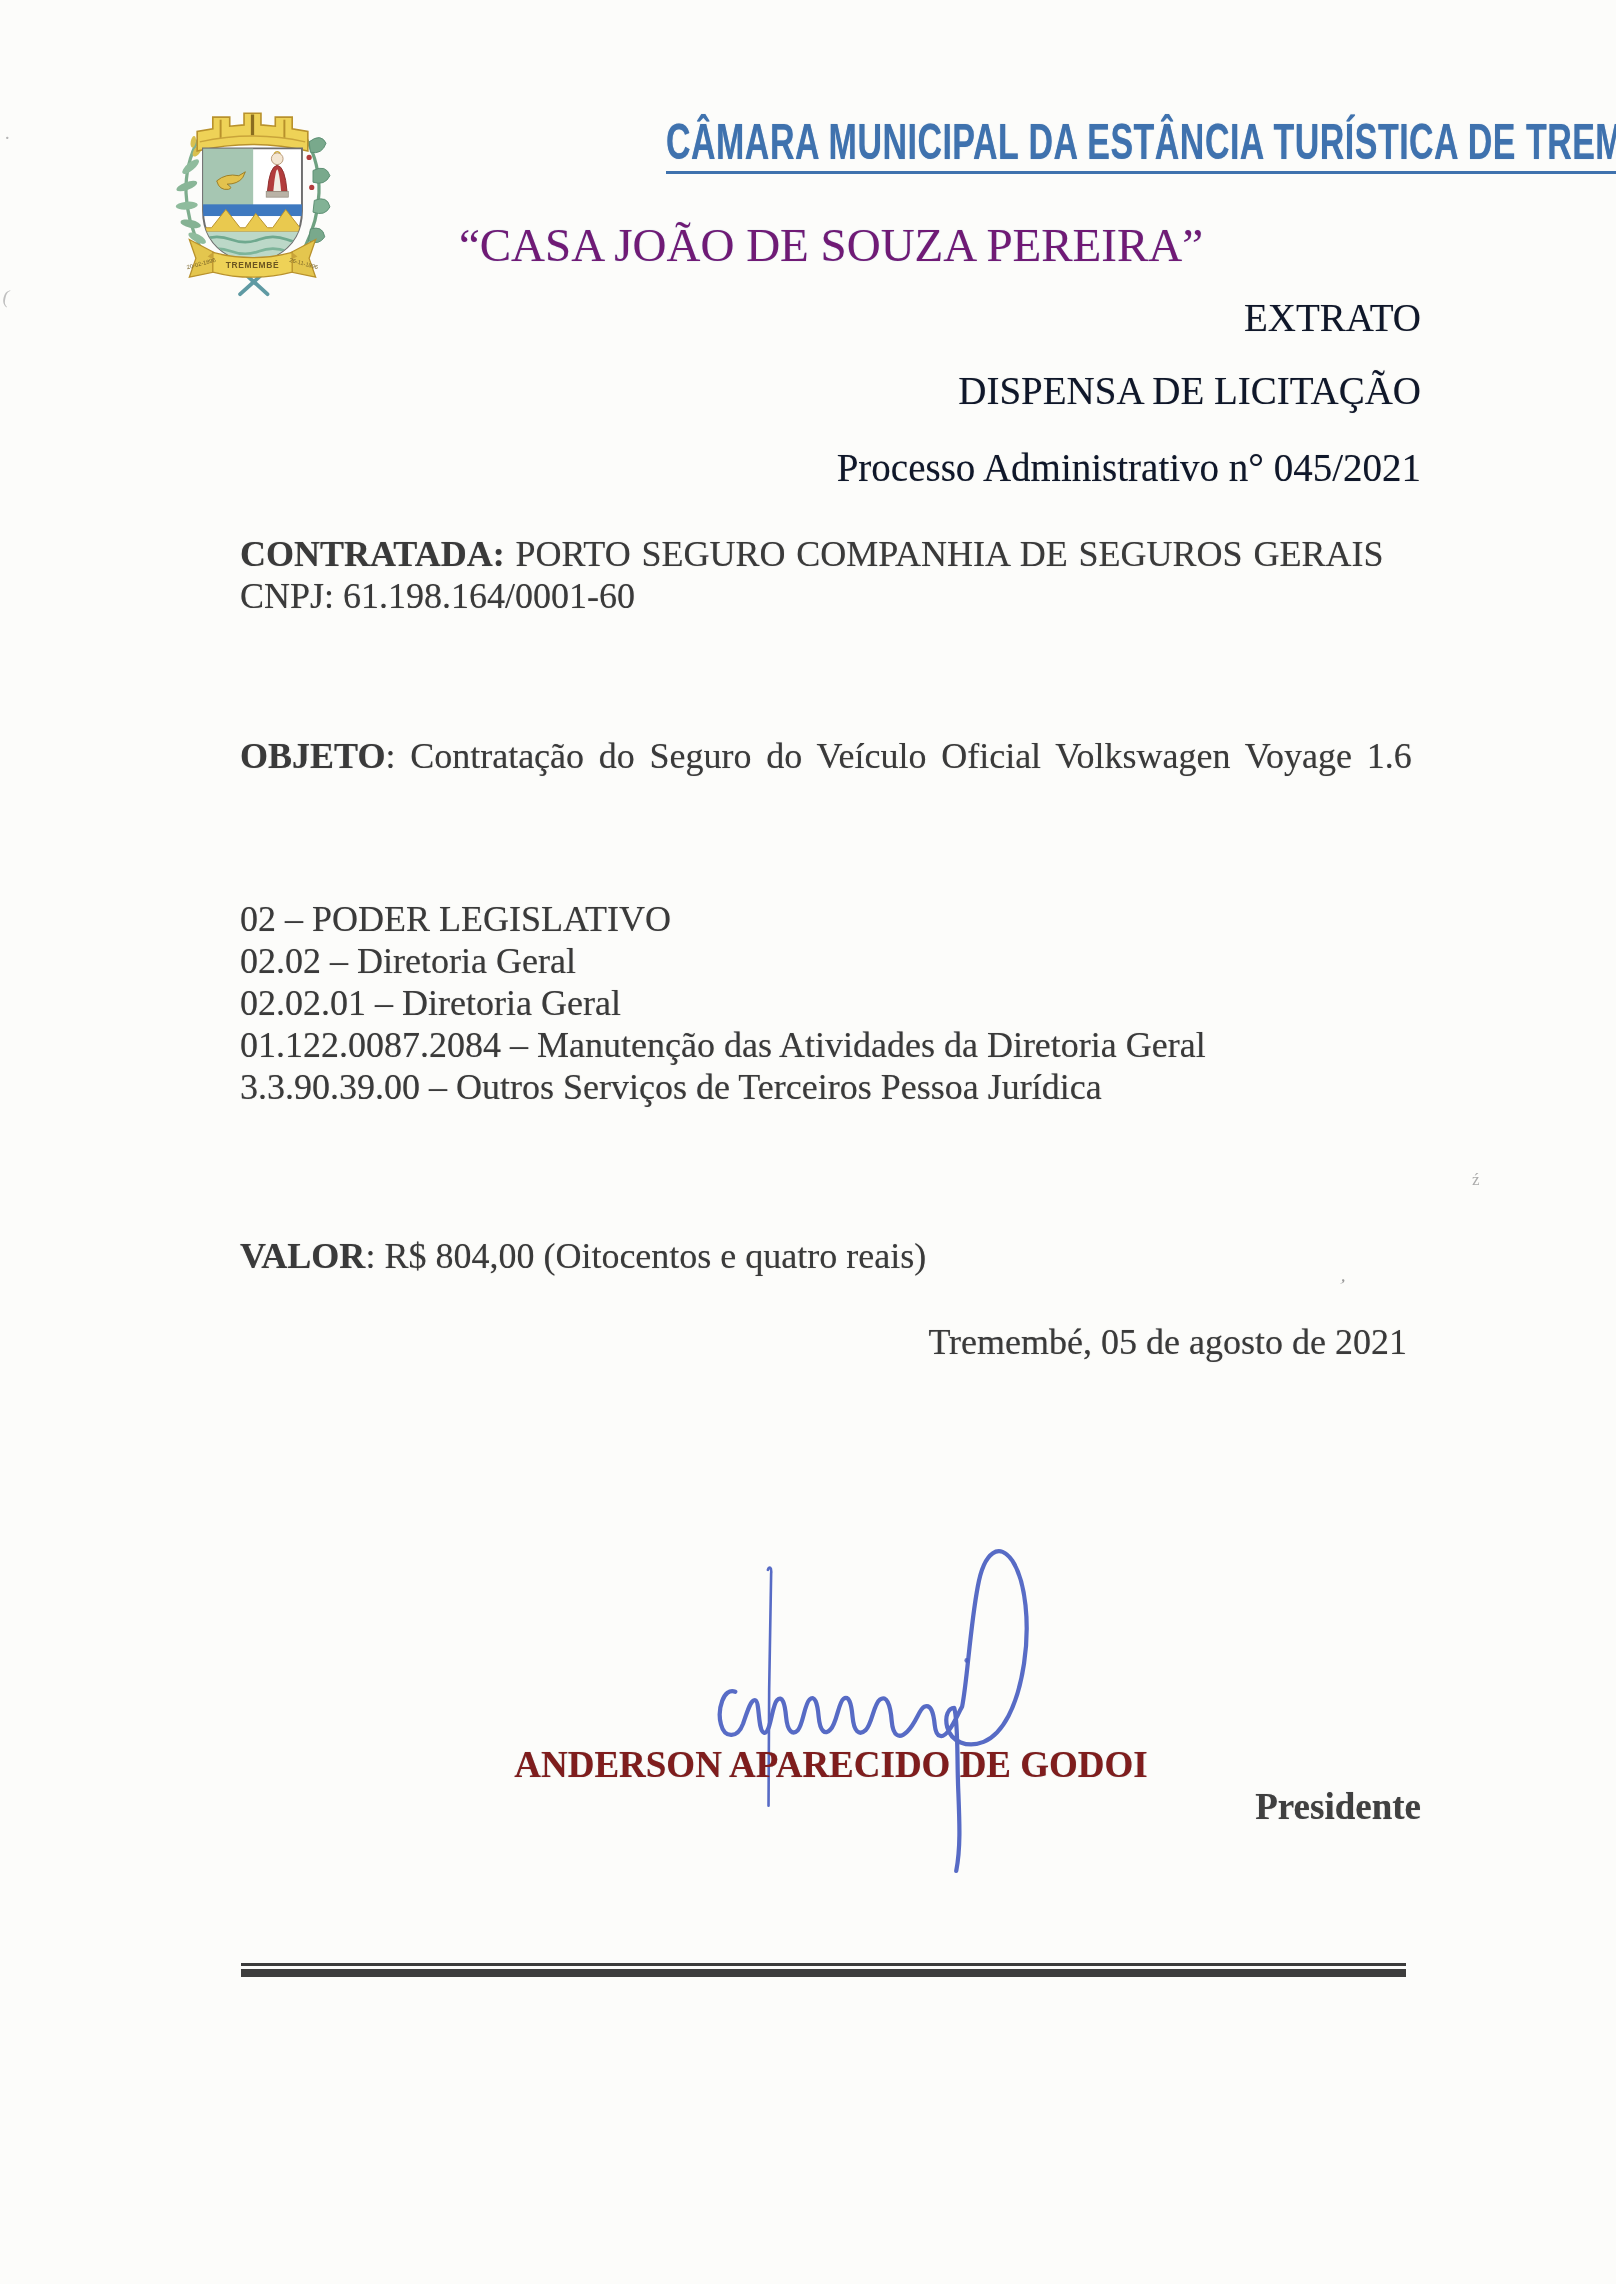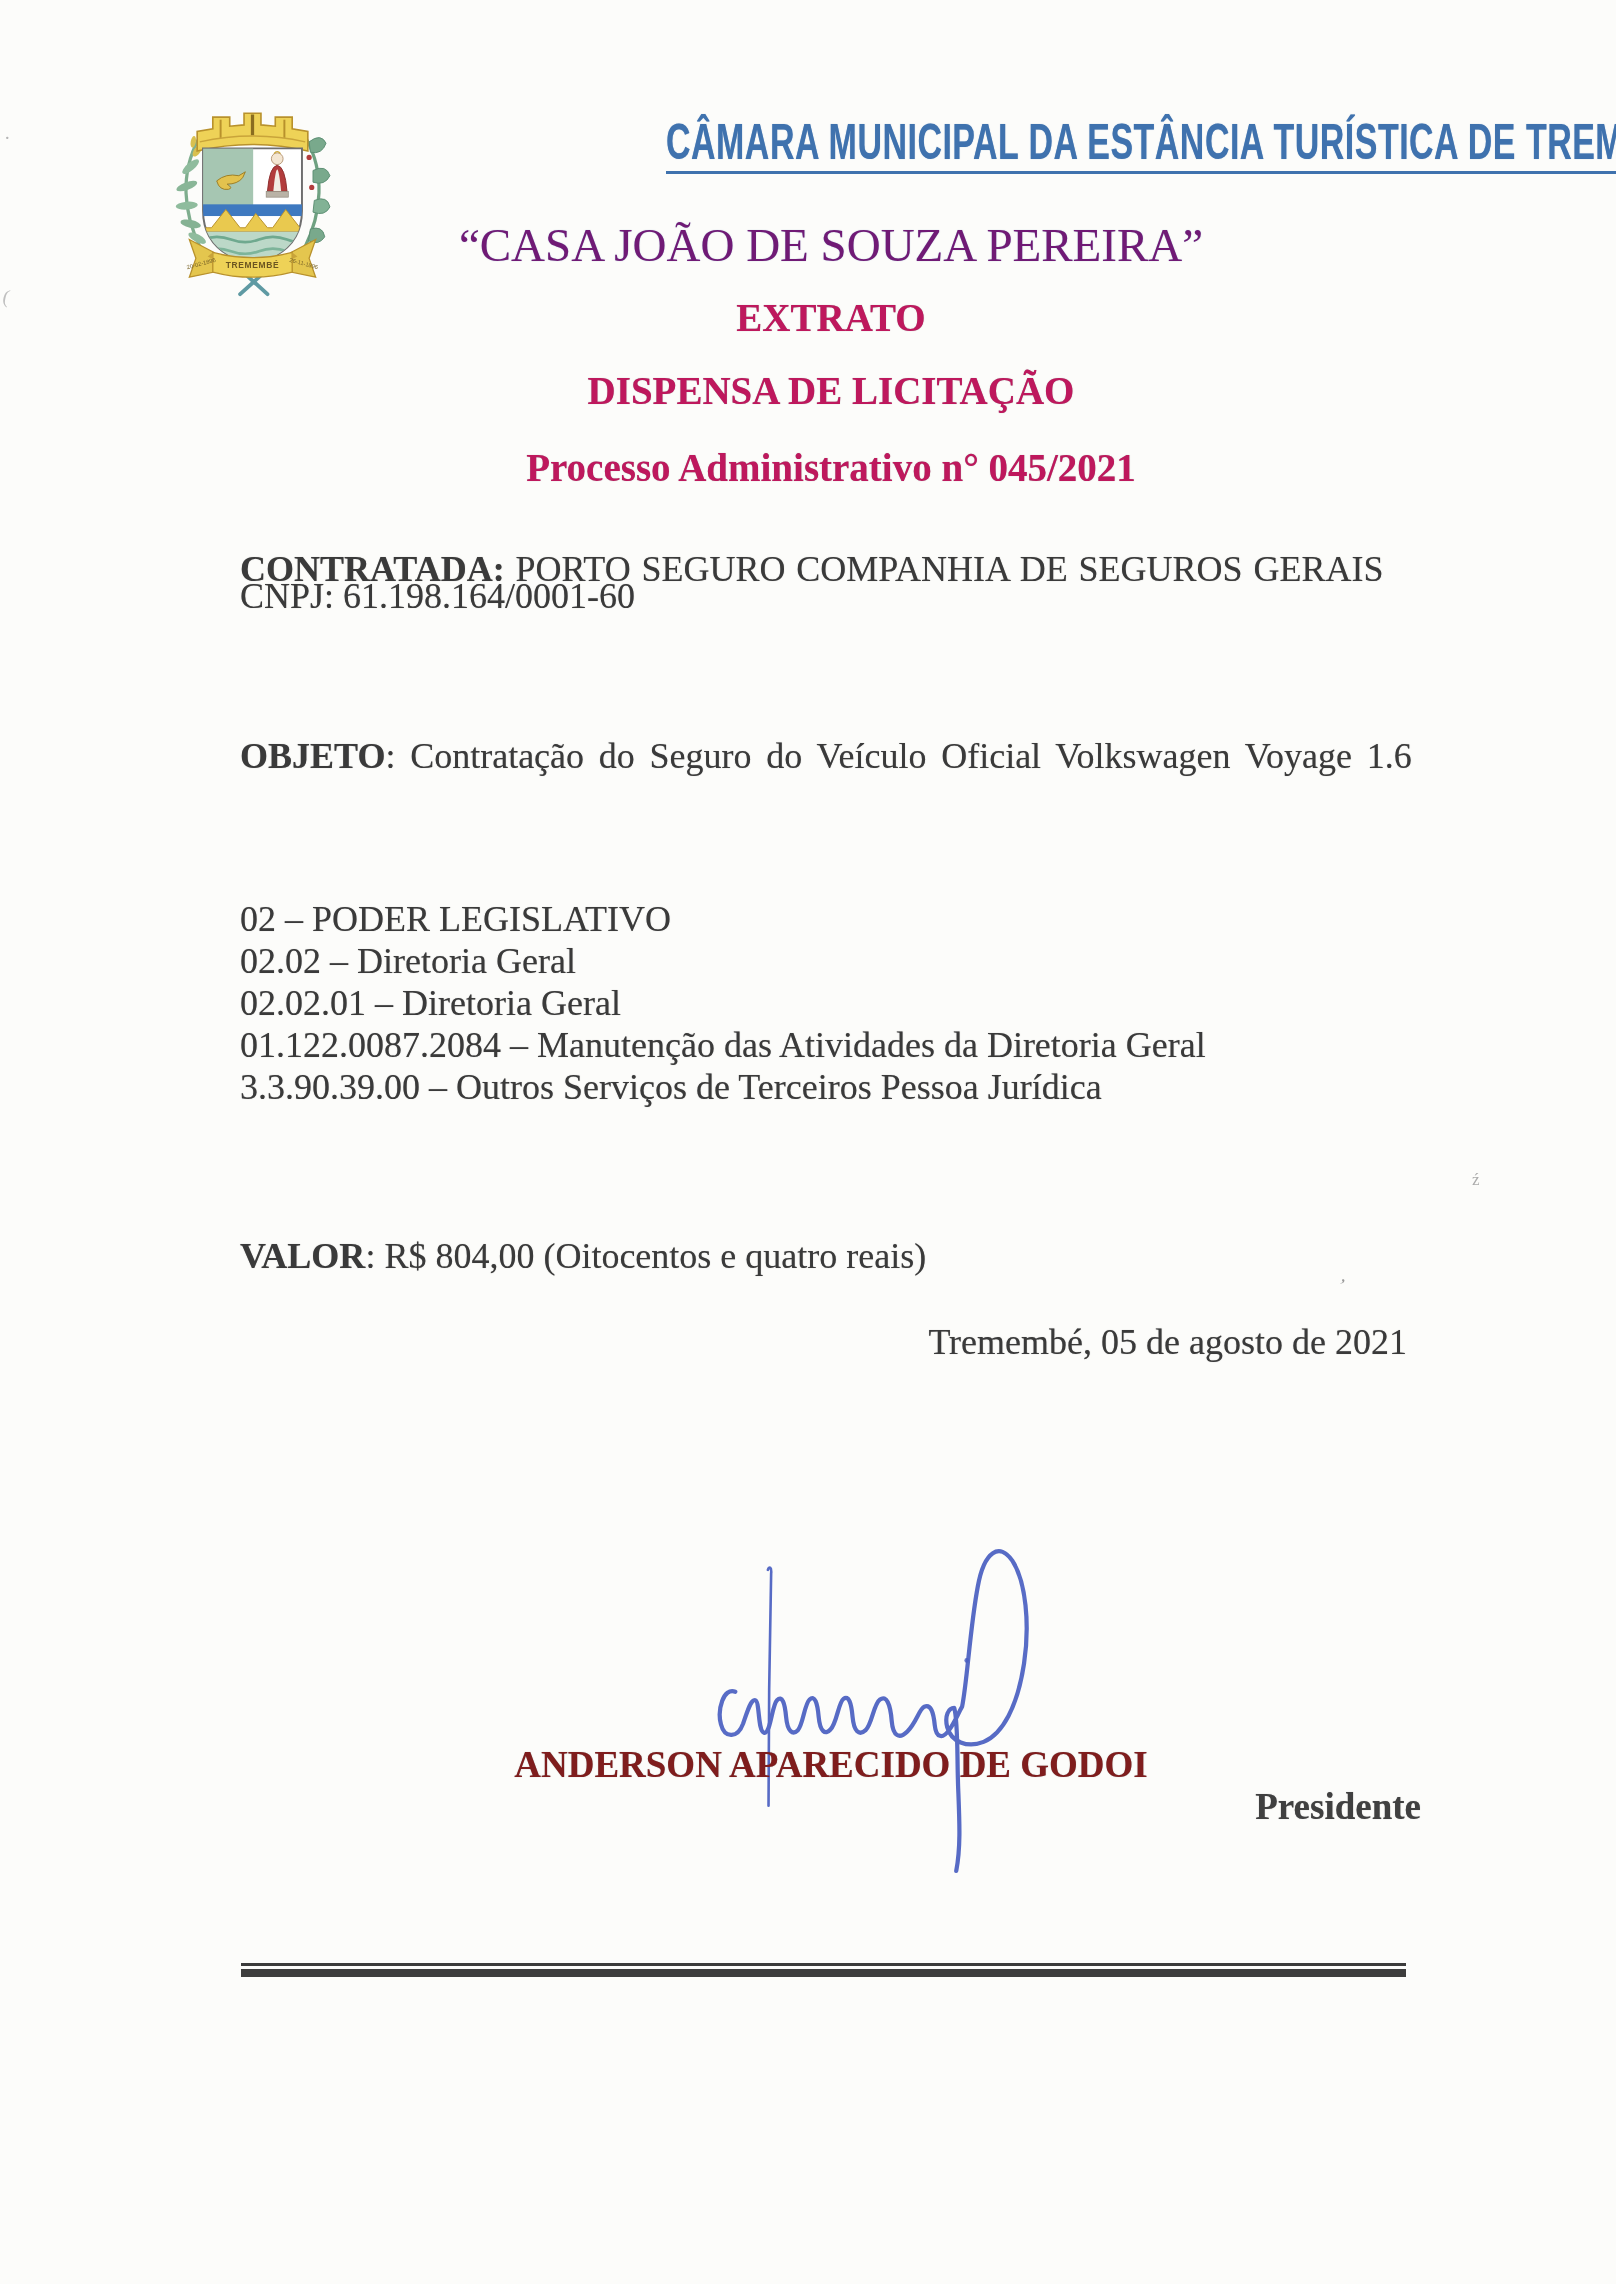--- a/index.html
+++ b/index.html
@@ -31,24 +31,24 @@
   .subtitle{
     left:241px;top:220px;width:1180px;
     text-align:center;
     font-size:47px;line-height:1.1;
     color:#701a75;
     text-shadow:0 0 1px rgba(74,119,175,.5);
     white-space:nowrap;
   }
   .h-center{
     left:241px;width:1180px;
-    text-align:center;
-    font-weight:bold;
+    text-align:right;
+    font-weight:normal;
     font-size:39px;line-height:1.1;
-    color:#be185d;
+    color:#0f172a;
     text-shadow:0 0 0.8px rgba(63,63,63,.5);
     white-space:nowrap;
   }
   
   .bline{
     left:240px;width:1181px;
     font-size:36px;line-height:42px;
     color:#3a3a3a;
     text-shadow:0 0 0.8px rgba(58,58,58,.5);
     white-space:nowrap;
@@ -153,21 +153,21 @@
   <div class="abs title-wrap">
     <span class="title-text">CÂMARA MUNICIPAL DA ESTÂNCIA TURÍSTICA DE TREMEMBÉ</span>
   </div>
 
   <div class="abs subtitle">“CASA JOÃO DE SOUZA PEREIRA”</div>
 
   <div class="abs h-center" style="top:297px;">EXTRATO</div>
   <div class="abs h-center" style="top:370px;">DISPENSA DE LICITAÇÃO</div>
   <div class="abs h-center" style="top:447px;">Processo Administrativo n° 045/2021</div>
 
-  <div class="abs bline sp-mid" style="top:548px;">
+  <div class="abs bline sp-mid" style="top:533px;">
     <span class="bold">CONTRATADA:</span><span> PORTO SEGURO COMPANHIA DE SEGUROS GERAIS</span>
   </div>
   <div class="abs bline" style="top:575px;">CNPJ: 61.198.164/0001-60</div>
 
 
   <div class="abs bline sp-wide" style="top:735px;">
     <span class="bold">OBJETO</span><span>: Contratação do Seguro do Veículo Oficial Volkswagen Voyage 1.6</span>
   </div>
 
   <div class="abs bline" style="top:898px;">

